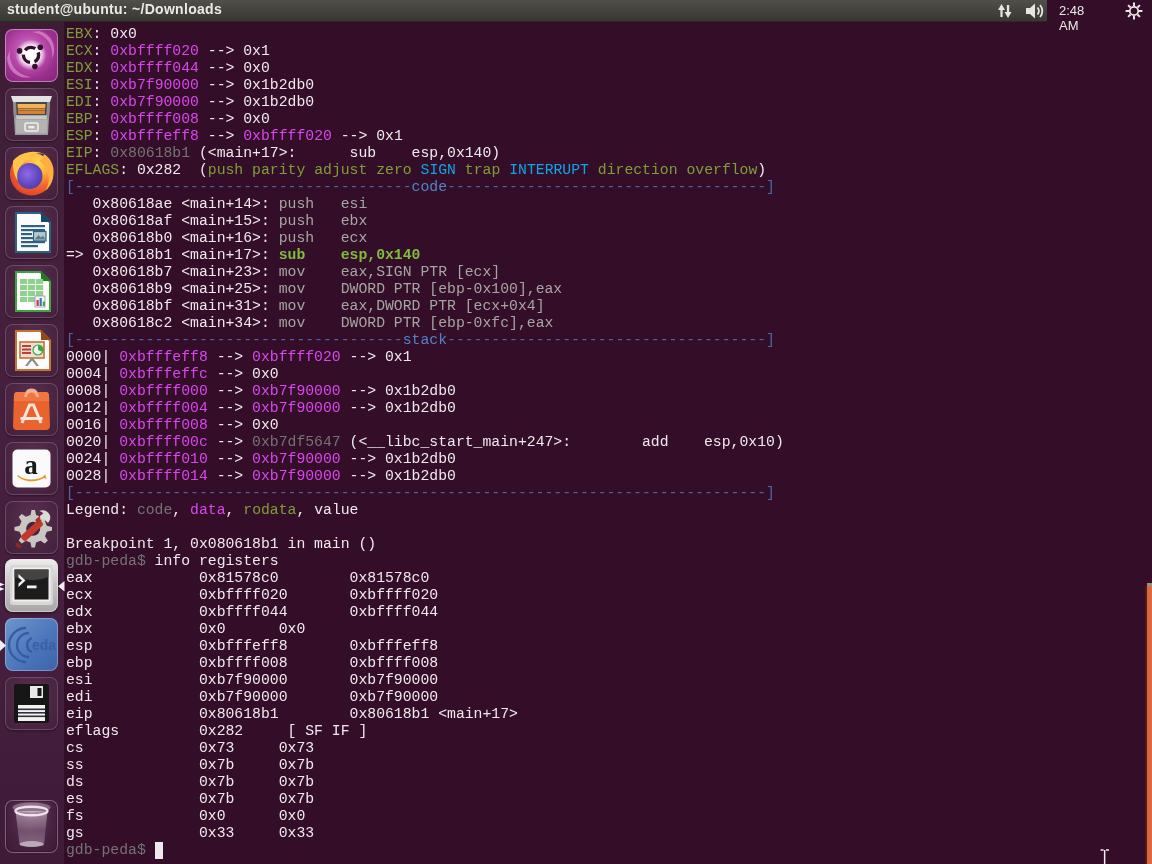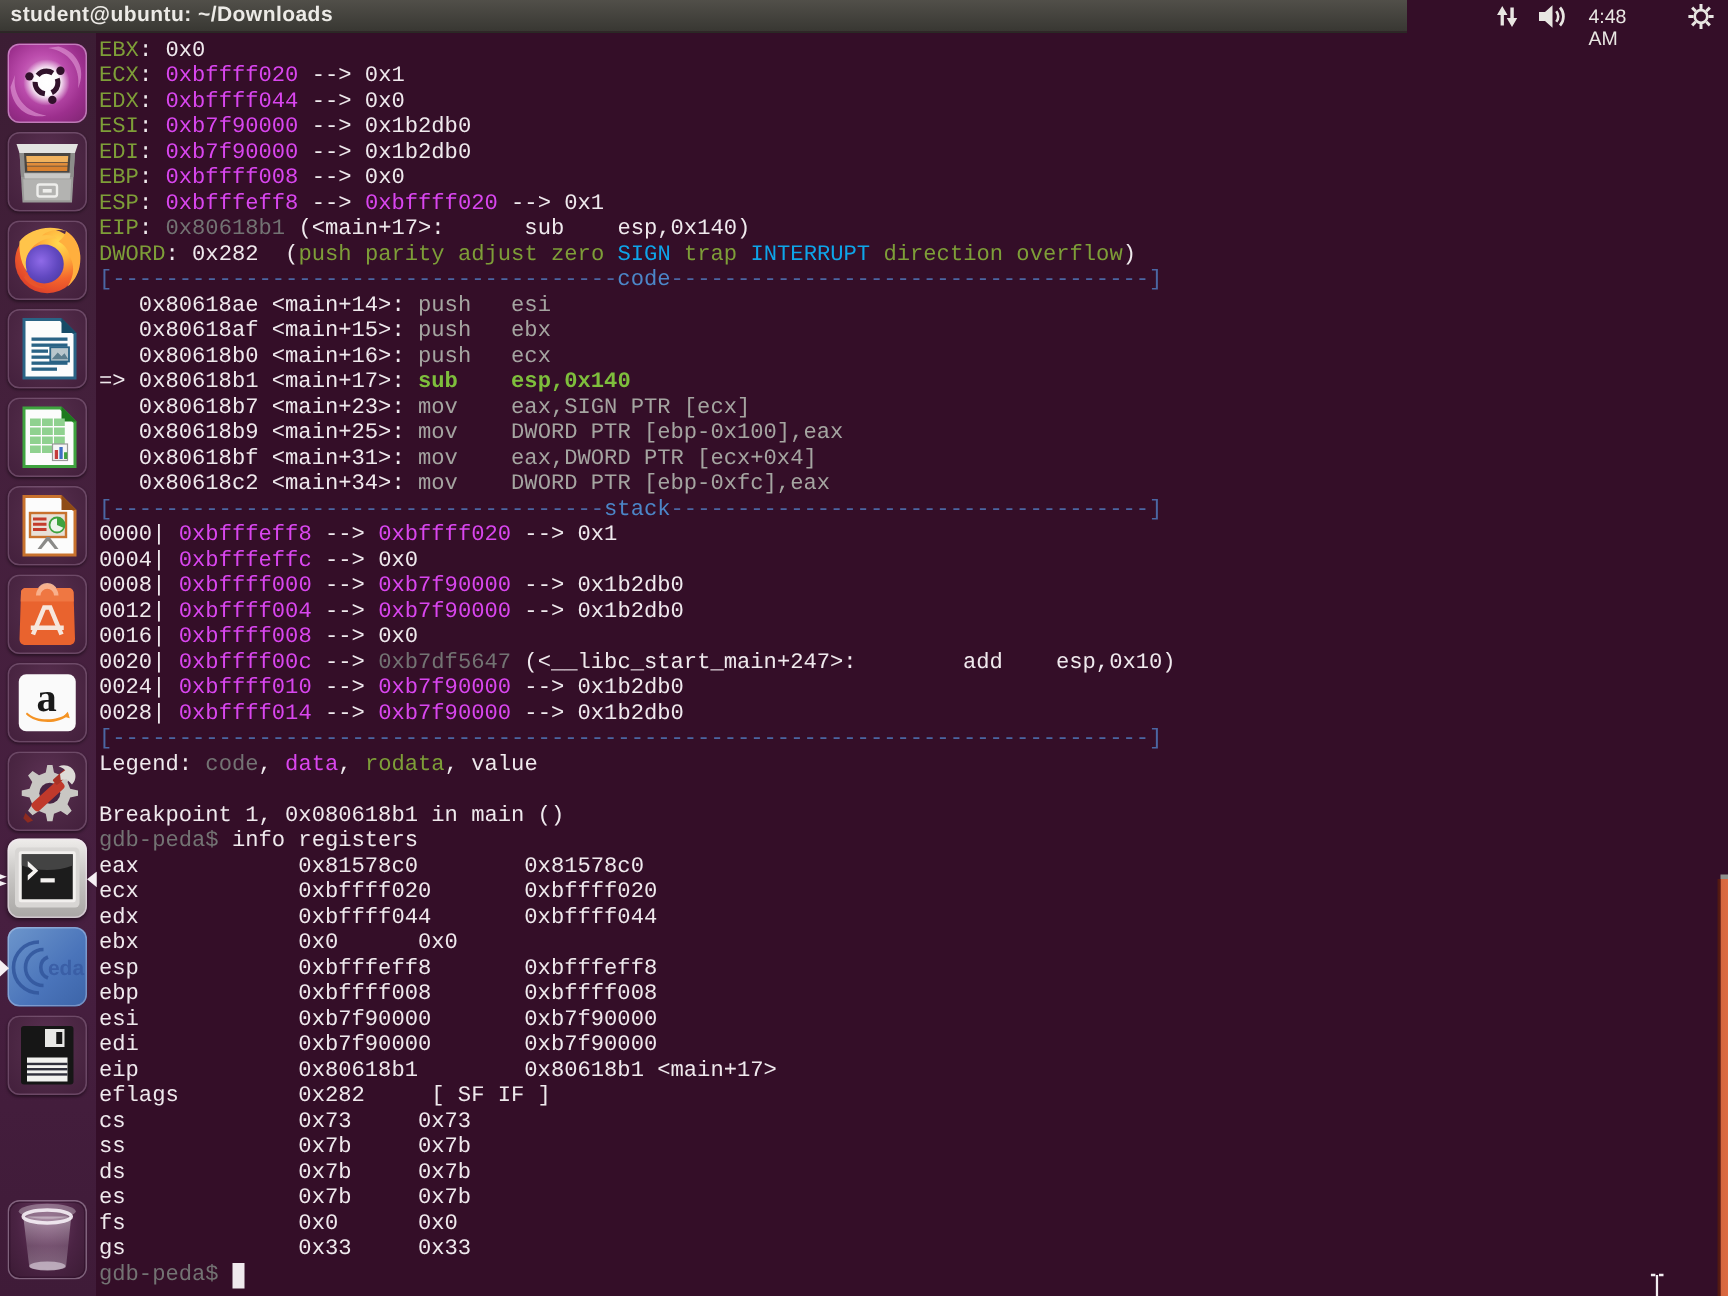--- a/index.html
+++ b/index.html
@@ -1,17 +1,17 @@
 <!DOCTYPE html>
 <html><head>
 <meta charset="utf-8">
 <style>
 html,body{margin:0;padding:0;width:1152px;height:864px;overflow:hidden;background:#340e28;}
 *{box-sizing:border-box;}
-#panel{position:absolute;left:0;top:0;width:938px;height:22px;
+#panel{position:absolute;left:0;top:0;width:1047px;height:22px;
   background:linear-gradient(#514f49,#3d3c37 80%,#383732);border-bottom:1px solid #2a2925;z-index:30;}
 #title{position:absolute;left:7px;top:1px;font:bold 14px "Liberation Sans",sans-serif;color:#eceae6;letter-spacing:.3px;}
 #clock{position:absolute;left:1059px;top:3px;font:13px "Liberation Sans",sans-serif;color:#e9e7e3;}
 .pic{position:absolute;top:0;}
 #launcher{position:absolute;left:0;top:22px;width:64px;height:842px;
   background:linear-gradient(#3c1d34,#44203c 30%,#471f40 70%,#3f1b38);z-index:20;}
 .tile{position:absolute;left:5px;width:53px;height:53px;border-radius:8px;
   background:radial-gradient(ellipse at 50% 38%,#5d3255 0%,#4c2744 55%,#421f3b 100%);
   box-shadow:inset 0 0 0 1px rgba(235,205,235,.22), 0 1px 2px rgba(0,0,0,.4);}
 .tile svg{position:absolute;left:0;top:0;}
@@ -36,21 +36,21 @@
 <body>
 <div id="term">
     <pre><i class="g">EBX</i>: 0x0
 <i class="g">ECX</i>: <i class="b">0xbffff020</i> --&gt; 0x1
 <i class="g">EDX</i>: <i class="b">0xbffff044</i> --&gt; 0x0
 <i class="g">ESI</i>: <i class="b">0xb7f90000</i> --&gt; 0x1b2db0
 <i class="g">EDI</i>: <i class="b">0xb7f90000</i> --&gt; 0x1b2db0
 <i class="g">EBP</i>: <i class="b">0xbffff008</i> --&gt; 0x0
 <i class="g">ESP</i>: <i class="b">0xbfffeff8</i> --&gt; <i class="b">0xbffff020</i> --&gt; 0x1
 <i class="g">EIP</i>: <i class="r">0x80618b1</i> (&lt;main+17&gt;:      sub    esp,0x140)
-<i class="g">DWORD</i>: 0x282  (<i class="g">push</i> <i class="g">parity</i> <i class="g">adjust</i> <i class="g">zero</i> <i class="R">SIGN</i> <i class="g">trap</i> <i class="R">INTERRUPT</i> <i class="g">direction</i> <i class="g">overflow</i>)
+<i class="g">EFLAGS</i>: 0x282  (<i class="g">push</i> <i class="g">parity</i> <i class="g">adjust</i> <i class="g">zero</i> <i class="R">SIGN</i> <i class="g">trap</i> <i class="R">INTERRUPT</i> <i class="g">direction</i> <i class="g">overflow</i>)
 <i class="d">[--------------------------------------</i><i class="B">code</i><i class="d">------------------------------------]</i>
    0x80618ae &lt;main+14&gt;: <i class="y">push   esi</i>
    0x80618af &lt;main+15&gt;: <i class="y">push   ebx</i>
    0x80618b0 &lt;main+16&gt;: <i class="y">push   ecx</i>
 =&gt; 0x80618b1 &lt;main+17&gt;: <i class="G">sub    esp,0x140</i>
    0x80618b7 &lt;main+23&gt;: <i class="y">mov    eax,SIGN PTR [ecx]</i>
    0x80618b9 &lt;main+25&gt;: <i class="y">mov    DWORD PTR [ebp-0x100],eax</i>
    0x80618bf &lt;main+31&gt;: <i class="y">mov    eax,DWORD PTR [ecx+0x4]</i>
    0x80618c2 &lt;main+34&gt;: <i class="y">mov    DWORD PTR [ebp-0xfc],eax</i>
 <i class="d">[-------------------------------------</i><i class="B">stack</i><i class="d">------------------------------------]</i>
@@ -105,21 +105,21 @@
    <line x1="9" y1="2.6" x2="9" y2="6"></line>
         <line x1="9" y1="16" x2="9" y2="19.4"></line>
    <line x1="0.6" y1="11" x2="4" y2="11"></line>
         <line x1="14" y1="11" x2="17.4" y2="11"></line>
    <line x1="3.1" y1="5.1" x2="5.5" y2="7.5"></line>
         <line x1="12.5" y1="14.5" x2="14.9" y2="16.9"></line>
    <line x1="3.1" y1="16.9" x2="5.5" y2="14.5"></line>
         <line x1="12.5" y1="7.5" x2="14.9" y2="5.1"></line>
   </g>
  </svg>
- <span id="clock">4:48 AM</span>
+ <span id="clock">2:48 AM</span>
 </div>
 
 <div id="launcher">
 
  <div class="tile" style="top:7px;background:radial-gradient(circle at 45% 42%,#da8ccf 0%,#bc4dad 35%,#9c2f8d 65%,#7d2470 100%);box-shadow:inset 0 0 0 1px rgba(250,220,250,.45);">
   <svg width="53" height="53" viewBox="0 0 53 53">
    <defs>
           <radialGradient id="ugl" cx="50%" cy="50%" r="50%">
      <stop offset="0%" stop-color="#ffffff"></stop>
             <stop offset="55%" stop-color="#ffffff" stop-opacity=".97"></stop>

